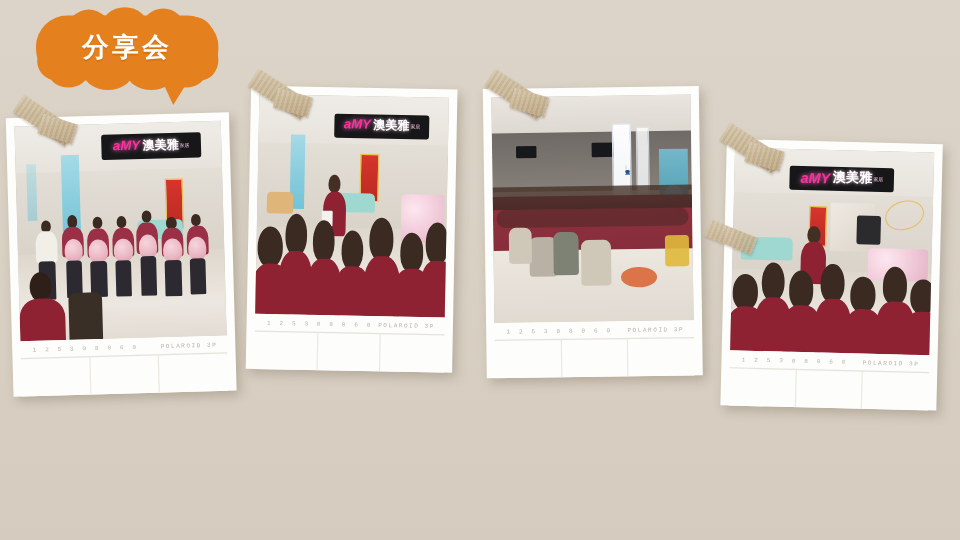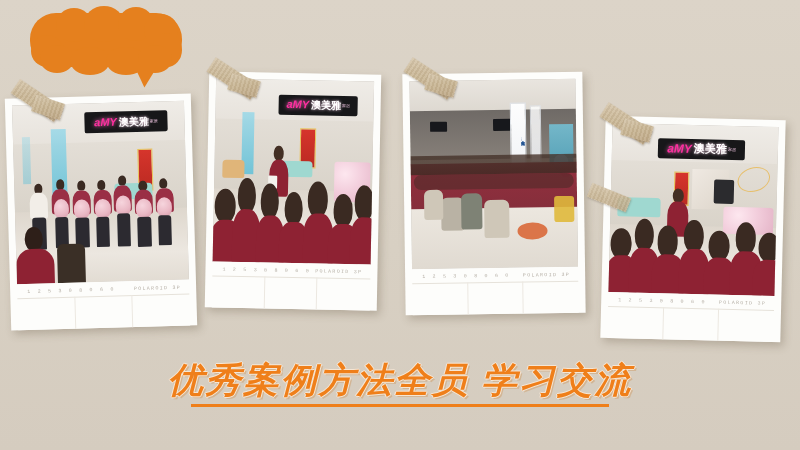--- a/index.html
+++ b/index.html
@@ -301,20 +301,21 @@
     <div class="blob b2"></div>
     <div class="blob b3"></div>
     <div class="blob b4"></div>
     <div class="blob b5"></div>
     <div class="blob b6"></div>
     <div class="blob b7"></div>
     <div class="blob b8"></div>
     <div class="blob b9"></div>
     <div class="blob b10"></div>
     <div class="blob b11"></div>
+    <div class="bubble-text">分享会</div>
   </div>
 
   <div class="polaroid" id="pol1">
     <div class="photo">
       <div class="scene">
         <div class="sky-ceiling"></div>
         <div class="wall"></div>
         <div class="floor"></div>
         <div class="glowpanel" style="left:22%;top:14%;width:9%;height:40%;"></div>
         <div class="glowpanel" style="left:5%;top:18%;width:5%;height:26%;opacity:.45;"></div>
@@ -553,18 +554,14 @@
   <div class="tape" style="left:229px;top:77px;width:30px;height:17px;transform:rotate(16deg);"></div>
 
   <div class="tape" style="left:404px;top:70px;width:52px;height:17px;transform:rotate(33deg);"></div>
   <div class="tape" style="left:426px;top:77px;width:30px;height:17px;transform:rotate(16deg);"></div>
 
   <div class="tape" style="left:600px;top:115px;width:52px;height:17px;transform:rotate(33deg);"></div>
   <div class="tape" style="left:622px;top:122px;width:30px;height:17px;transform:rotate(16deg);"></div>
 
   <div class="tape" style="left:588px;top:190px;width:42px;height:15px;transform:rotate(22deg);opacity:.9;"></div>
 
-  <div id="title-block">
-    <div id="headline">优秀案例方法全员  学习交流</div>
-    <div id="headline-rule"></div>
-  </div>
 
 </div>
 
 </body></html>

